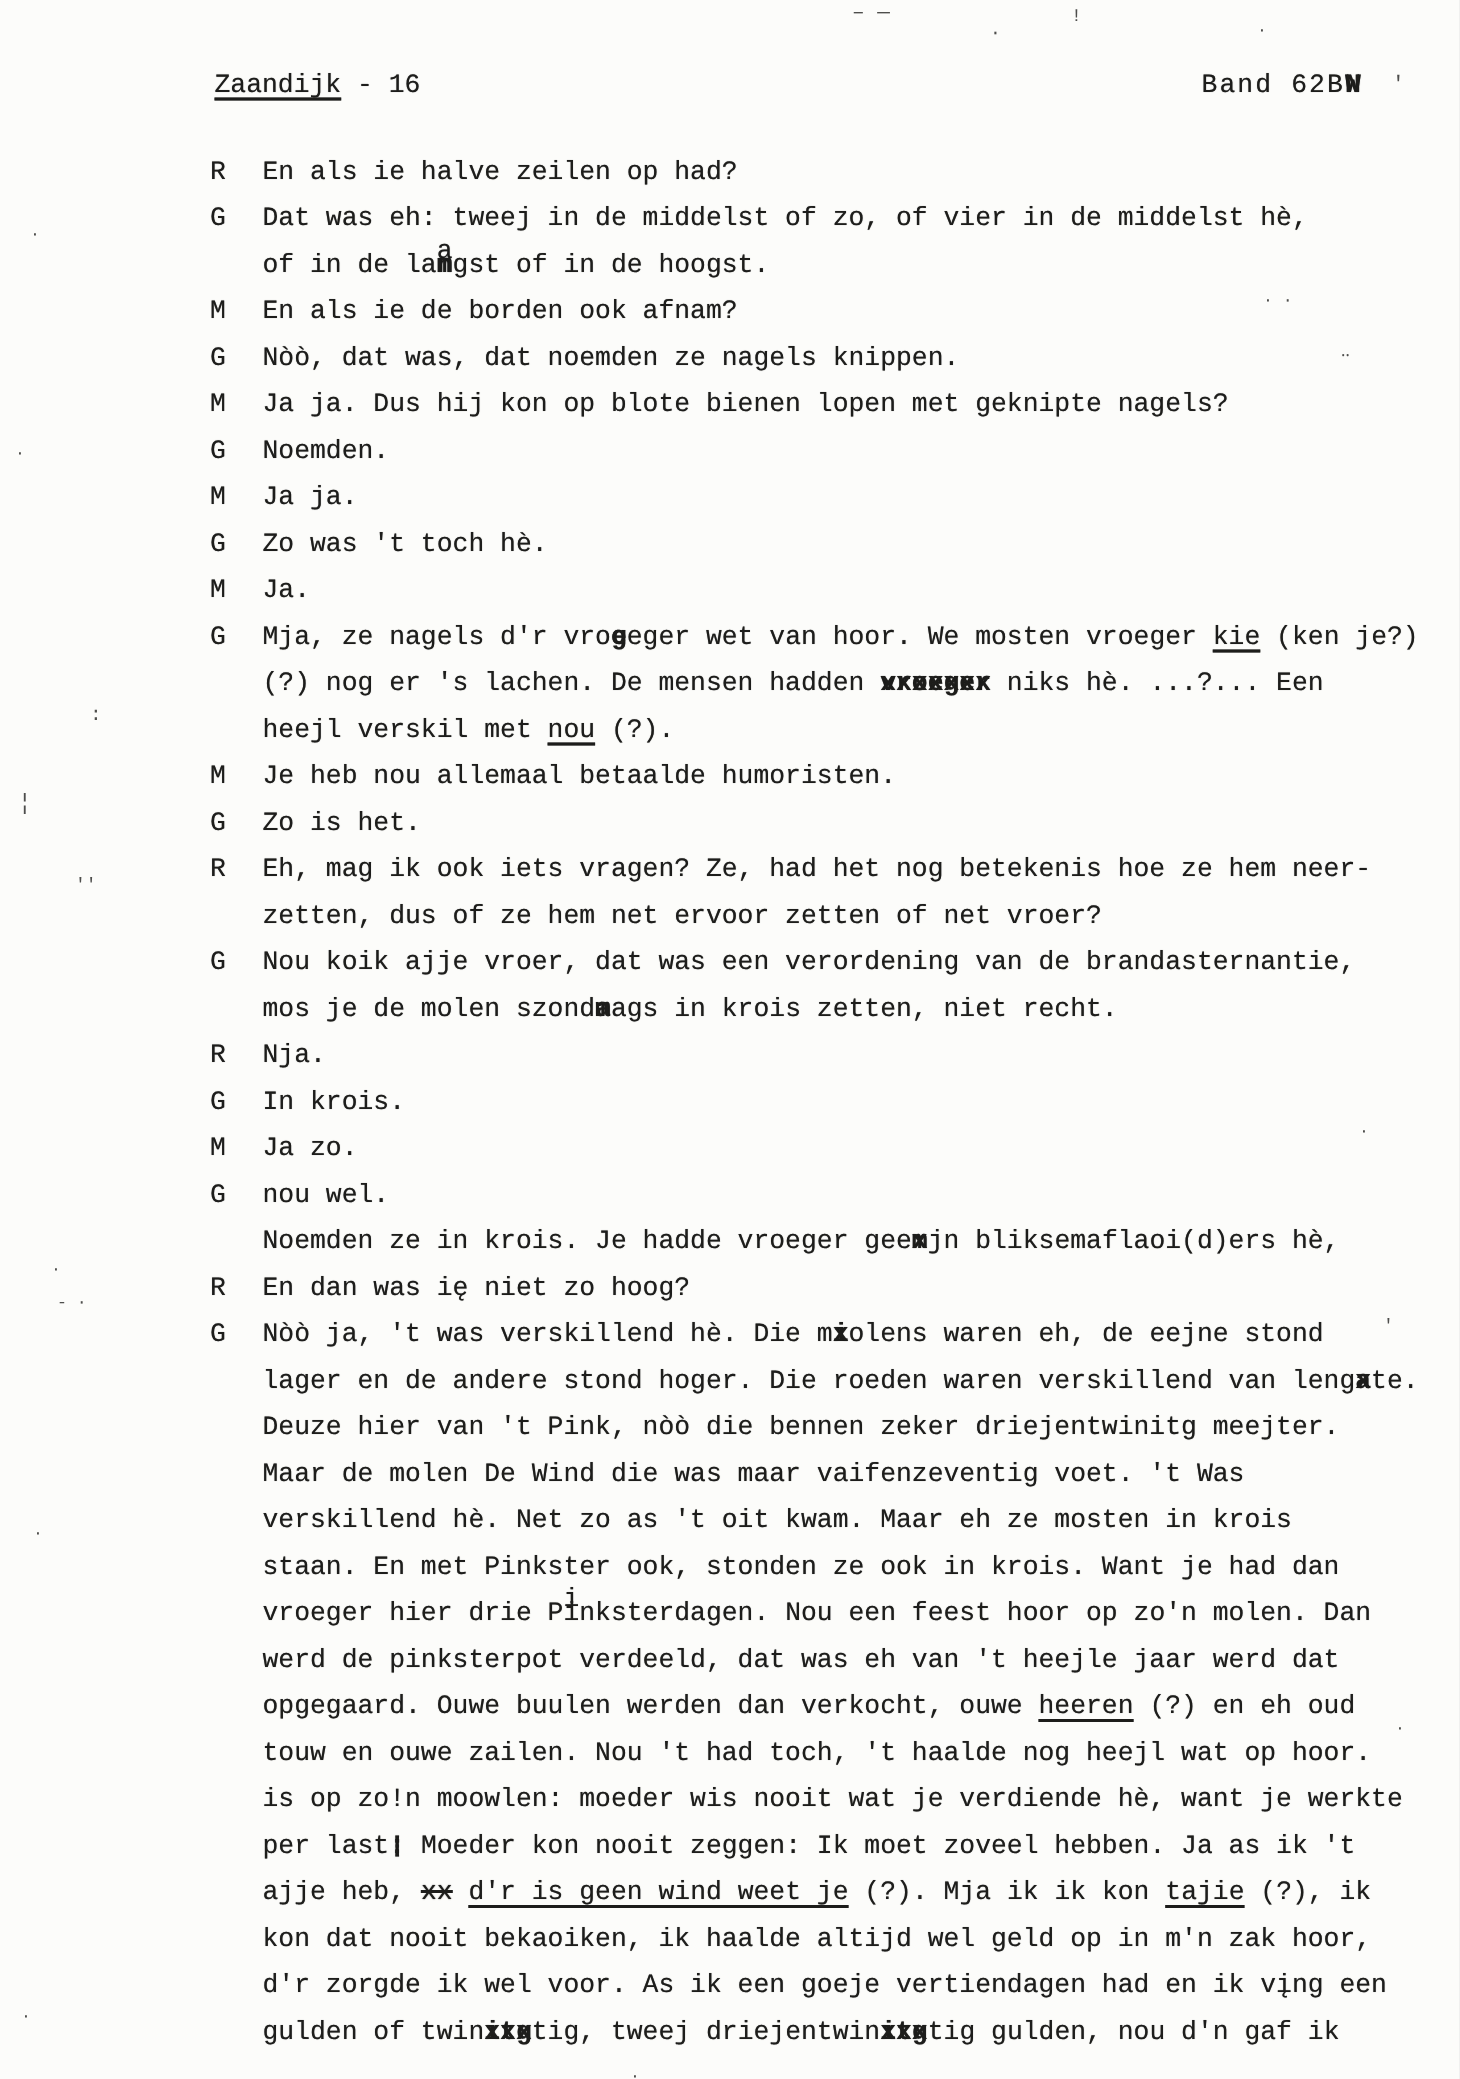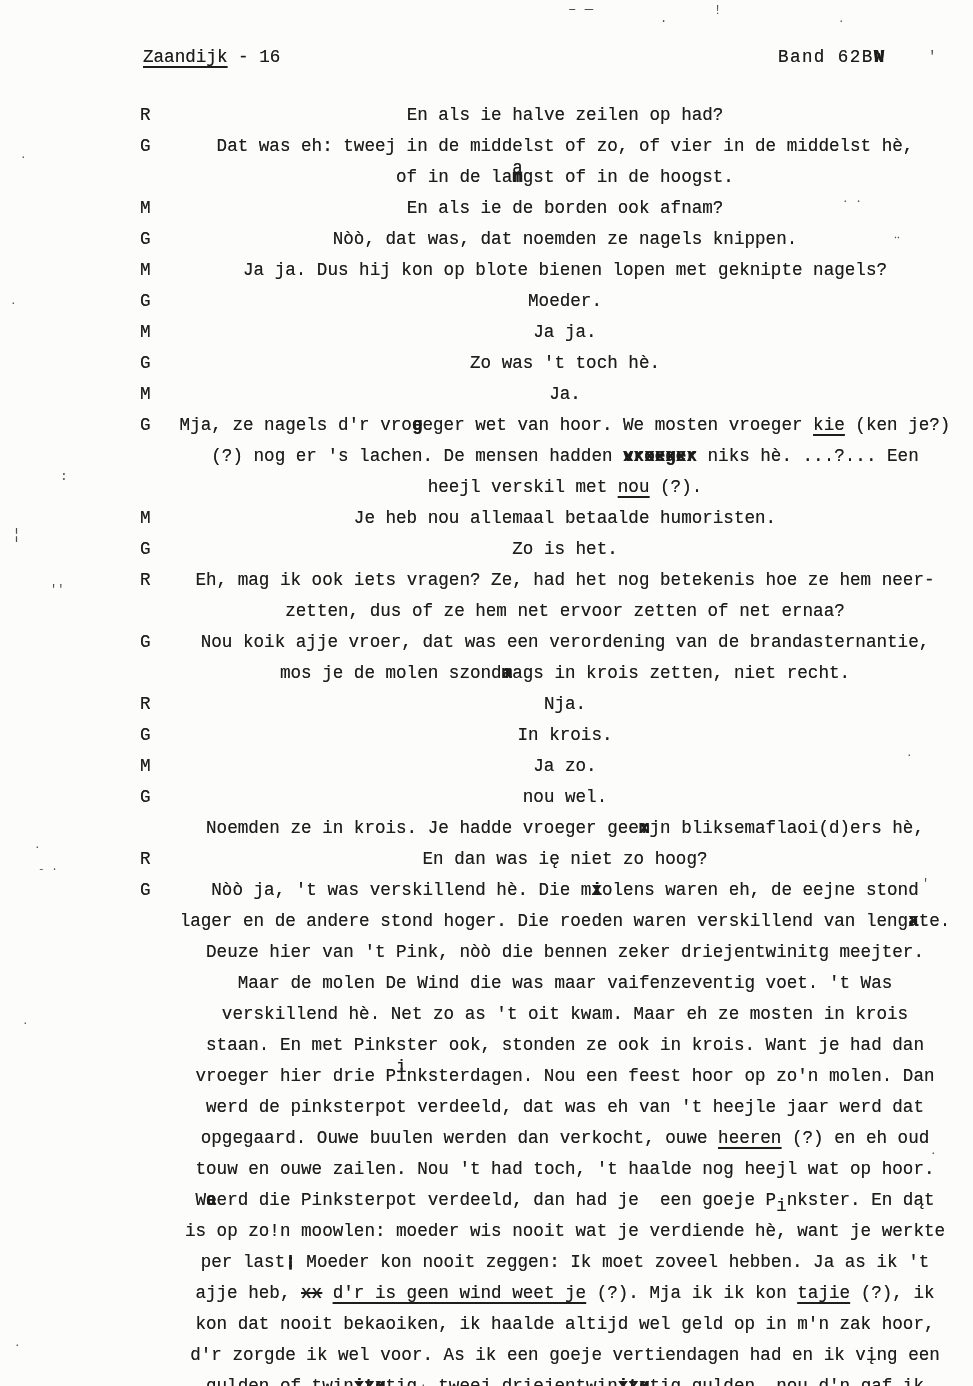--- a/index.html
+++ b/index.html
@@ -5,28 +5,28 @@
   html,body{margin:0;padding:0;background:#e8e8e6;}
   .page{
     position:relative;width:973px;height:1386px;margin:0 auto;
     background:#fcfcfa;overflow:hidden;
     font-family:"Liberation Mono","DejaVu Sans Mono",monospace;
     color:#1d1d1b;
   }
   .ink{text-shadow:0 0 .5px rgba(25,25,25,.65);}
   .hdr{position:absolute;font-size:17.6px;white-space:pre;}
   .hdr-left{left:143px;top:47px;}
-  .hdr-right{left:778px;top:47px;letter-spacing:1.4px;}
+  .hdr-right{left:801px;top:47px;letter-spacing:1.4px;}
   .transcript{
     position:absolute;left:140px;top:100px;width:815px;
     font-size:17.6px;line-height:31px;
   }
   .turn{display:flex;}
   .spk{flex:0 0 35px;width:35px;}
-  .body{flex:1 1 auto;min-width:0;text-align:center;}
+  .body{flex:1 1 auto;min-width:0;}
   .line{white-space:pre;}
   .u{text-decoration:underline;text-underline-offset:4px;text-decoration-thickness:1.5px;}
   .ov{text-decoration:line-through;text-decoration-thickness:2px;font-weight:normal;text-shadow:0 0 .8px currentColor;}
   .ovr{position:relative;display:inline-block;font-weight:bold;}
   .ovr::after{content:attr(data-over);position:absolute;left:0;top:0;font-weight:bold;}
   .sup{display:inline-block;width:0;transform:translateY(-.52em);}
   .sub{display:inline-block;transform:translateY(.33em);}
   .speck{position:absolute;color:#4e4e4c;white-space:pre;line-height:1;}
 </style>
 </head>
@@ -63,21 +63,21 @@
       </div>
       <div class="turn">
         <div class="spk">M</div>
         <div class="body">
           <div class="line"><span class="">Ja ja. Dus hij kon op blote bienen lopen met geknipte nagels?</span></div>
         </div>
       </div>
       <div class="turn">
         <div class="spk">G</div>
         <div class="body">
-          <div class="line"><span class="">Moeder.</span></div>
+          <div class="line"><span class="">Noemden.</span></div>
         </div>
       </div>
       <div class="turn">
         <div class="spk">M</div>
         <div class="body">
           <div class="line"><span class="">Ja ja.</span></div>
         </div>
       </div>
       <div class="turn">
         <div class="spk">G</div>
@@ -108,21 +108,21 @@
       <div class="turn">
         <div class="spk">G</div>
         <div class="body">
           <div class="line"><span class="">Zo is het.</span></div>
         </div>
       </div>
       <div class="turn">
         <div class="spk">R</div>
         <div class="body">
           <div class="line"><span class="">Eh, mag ik ook iets vragen? Ze, had het nog betekenis hoe ze hem neer-</span></div>
-          <div class="line"><span class="">zetten, dus of ze hem net ervoor zetten of net ernaa?</span></div>
+          <div class="line"><span class="">zetten, dus of ze hem net ervoor zetten of net vroer?</span></div>
         </div>
       </div>
       <div class="turn">
         <div class="spk">G</div>
         <div class="body">
           <div class="line"><span class="">Nou koik ajje vroer, dat was een verordening van de brandasternantie,</span></div>
           <div class="line"><span class="">mos je de molen szond</span><span data-over="a" class="ovr">m</span><span class="">ags in krois zetten, niet recht.</span></div>
         </div>
       </div>
       <div class="turn">
@@ -162,21 +162,20 @@
           <div class="line"><span class="">Nòò ja, 't was verskillend hè. Die m</span><span data-over="x" class="ovr">i</span><span class="">olens waren eh, de eejne stond</span></div>
           <div class="line"><span class="">lager en de andere stond hoger. Die roeden waren verskillend van leng</span><span data-over="x" class="ovr">a</span><span class="">te.</span></div>
           <div class="line"><span class="">Deuze hier van 't Pink, nòò die bennen zeker driejentwinitg meejter.</span></div>
           <div class="line"><span class="">Maar de molen De Wind die was maar vaifenzeventig voet. 't Was</span></div>
           <div class="line"><span class="">verskillend hè. Net zo as 't oit kwam. Maar eh ze mosten in krois</span></div>
           <div class="line"><span class="">staan. En met Pinkster ook, stonden ze ook in krois. Want je had dan</span></div>
           <div class="line"><span class="">vroeger hier drie P</span><span class="sup">i</span><span class="">inksterdagen. Nou een feest hoor op zo'n molen. Dan</span></div>
           <div class="line"><span class="">werd de pinksterpot verdeeld, dat was eh van 't heejle jaar werd dat</span></div>
           <div class="line"><span class="">opgegaard. Ouwe buulen werden dan verkocht, ouwe </span><span class="u">heeren</span><span class=""> (?) en eh oud</span></div>
           <div class="line"><span class="">touw en ouwe zailen. Nou 't had toch, 't haalde nog heejl wat op hoor.</span></div>
-          <div class="line"><span class="">W</span><span data-over="e" class="ovr">a</span><span class="">erd die Pinksterpot verdeeld, dan had je  een goeje P</span><span class="sub">i</span><span class="">nkster. En dąt</span></div>
           <div class="line"><span class="">is op zo!n moowlen: moeder wis nooit wat je verdiende hè, want je werkte</span></div>
           <div class="line"><span class="">per last</span><span data-over="!" class="ovr">¡</span><span class=""> Moeder kon nooit zeggen: Ik moet zoveel hebben. Ja as ik 't</span></div>
           <div class="line"><span class="">ajje heb, </span><span class="ov">xx</span><span class=""> </span><span class="u">d'r is geen wind weet je</span><span class=""> (?). Mja ik ik kon </span><span class="u">tajie</span><span class=""> (?), ik</span></div>
           <div class="line"><span class="">kon dat nooit bekaoiken, ik haalde altijd wel geld op in m'n zak hoor,</span></div>
           <div class="line"><span class="">d'r zorgde ik wel voor. As ik een goeje vertiendagen had en ik vįng een</span></div>
           <div class="line"><span class="">gulden of twin</span><span data-over="xxx" class="ovr">itg</span><span class="">tig, tweej driejentwin</span><span data-over="xxx" class="ovr">itg</span><span class="">tig gulden, nou d'n gaf ik</span></div>
         </div>
       </div>
     </div>
   <div id="specks">

